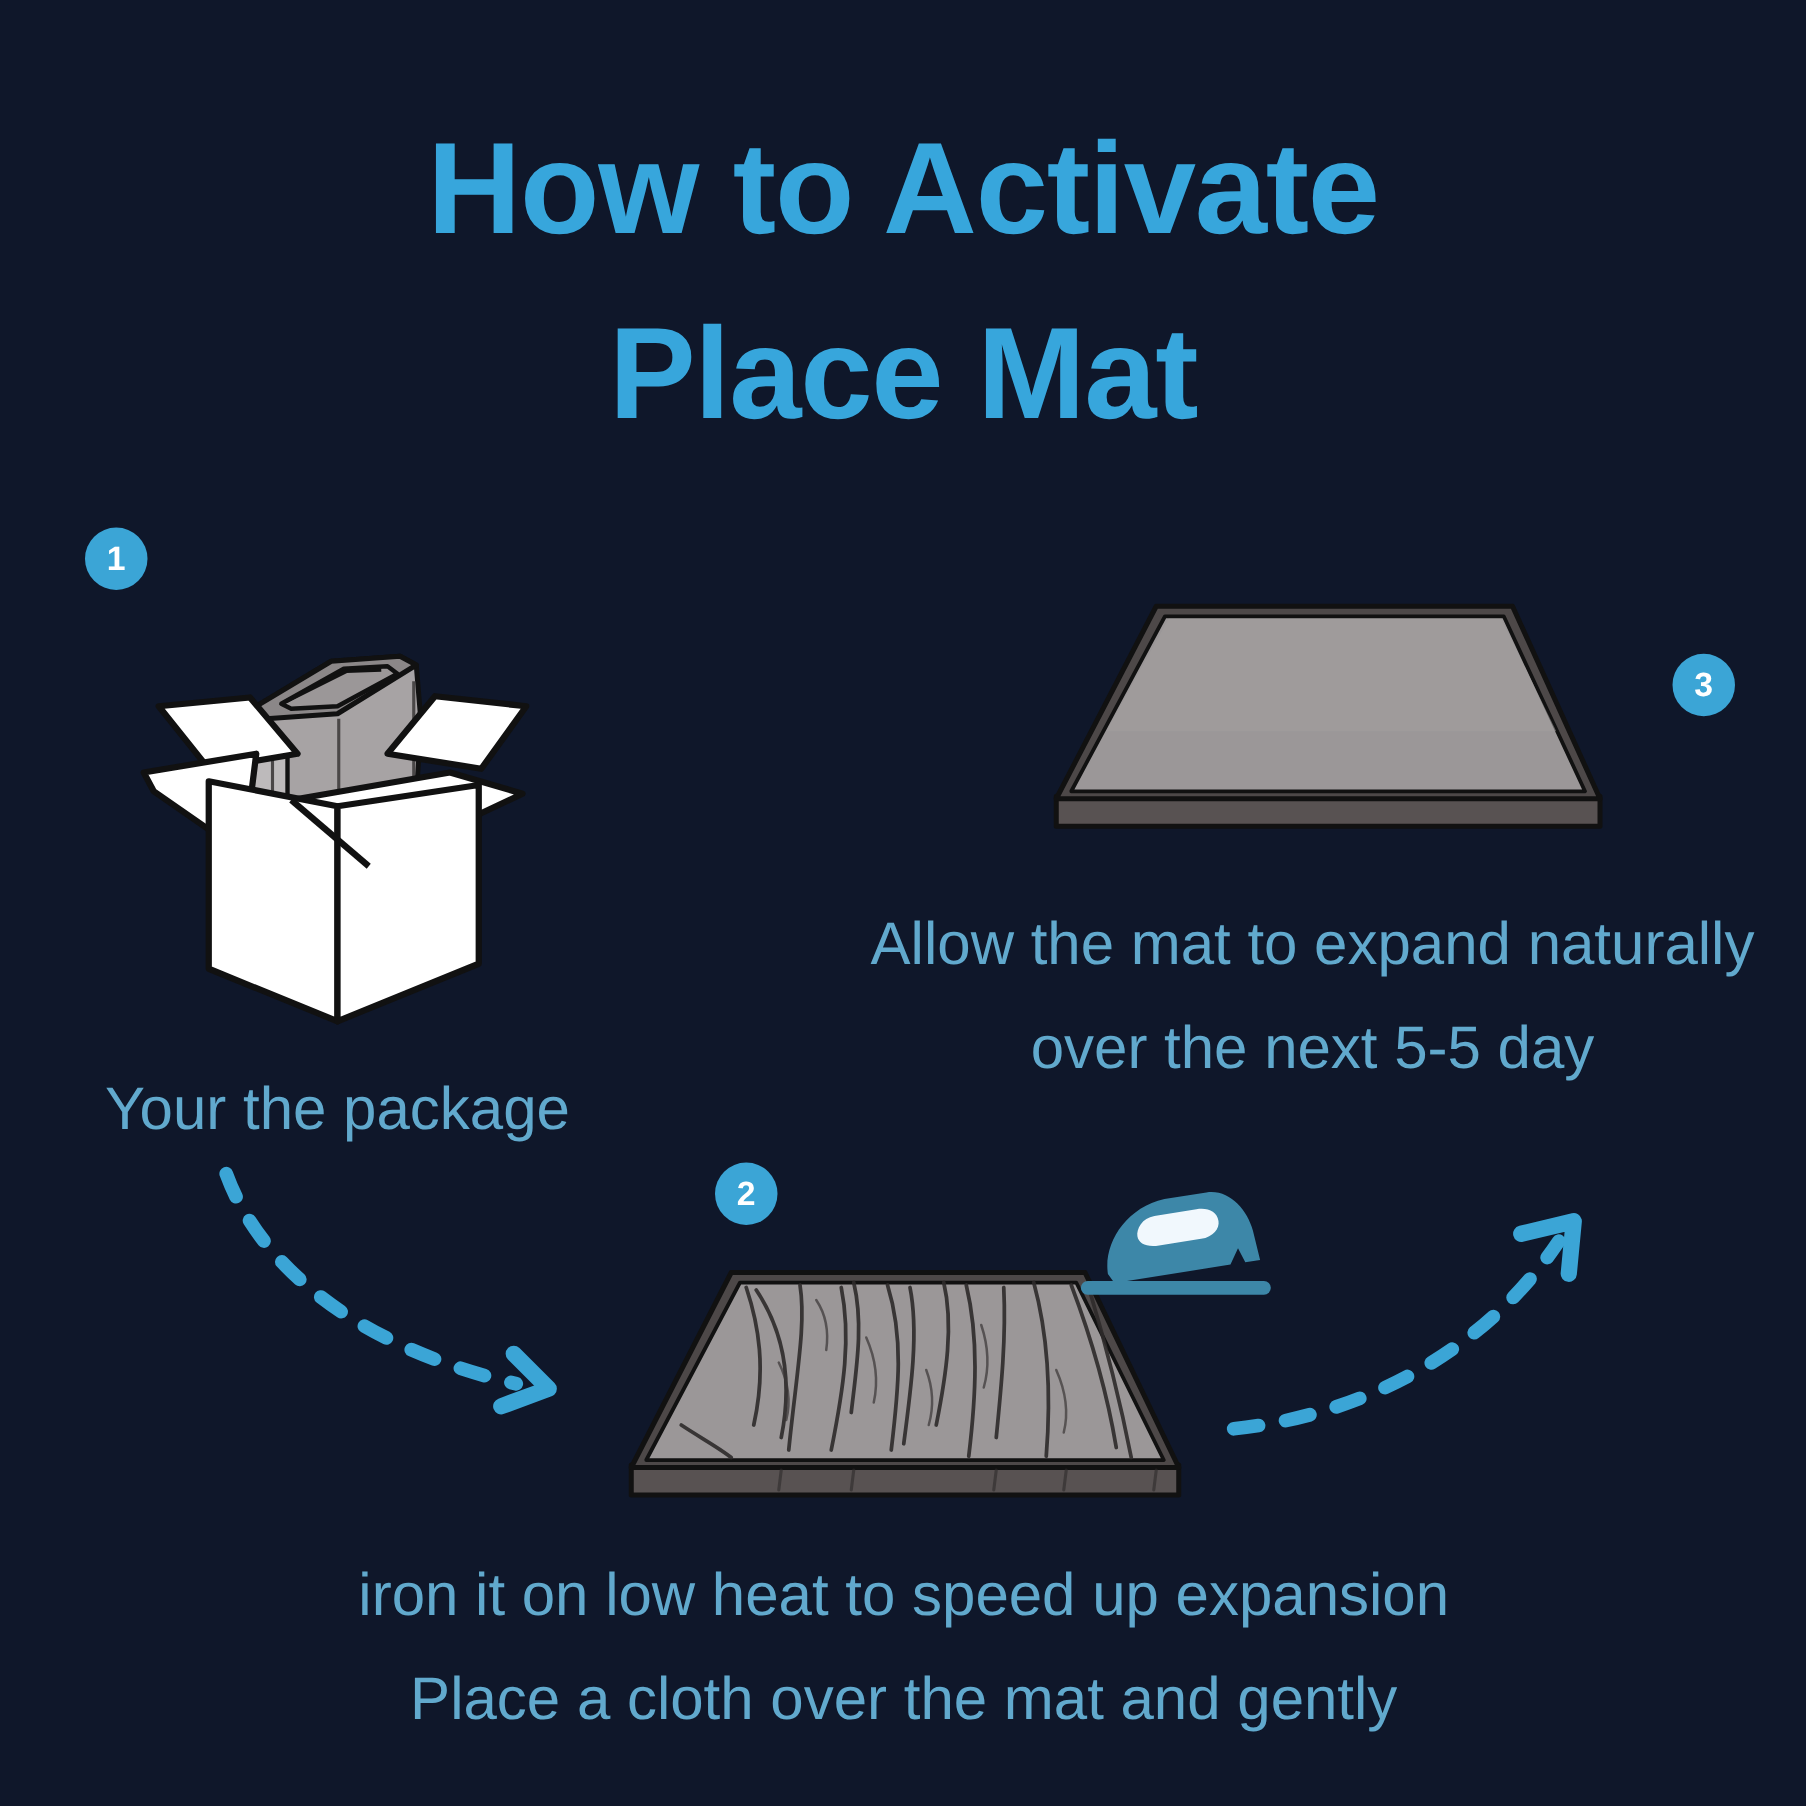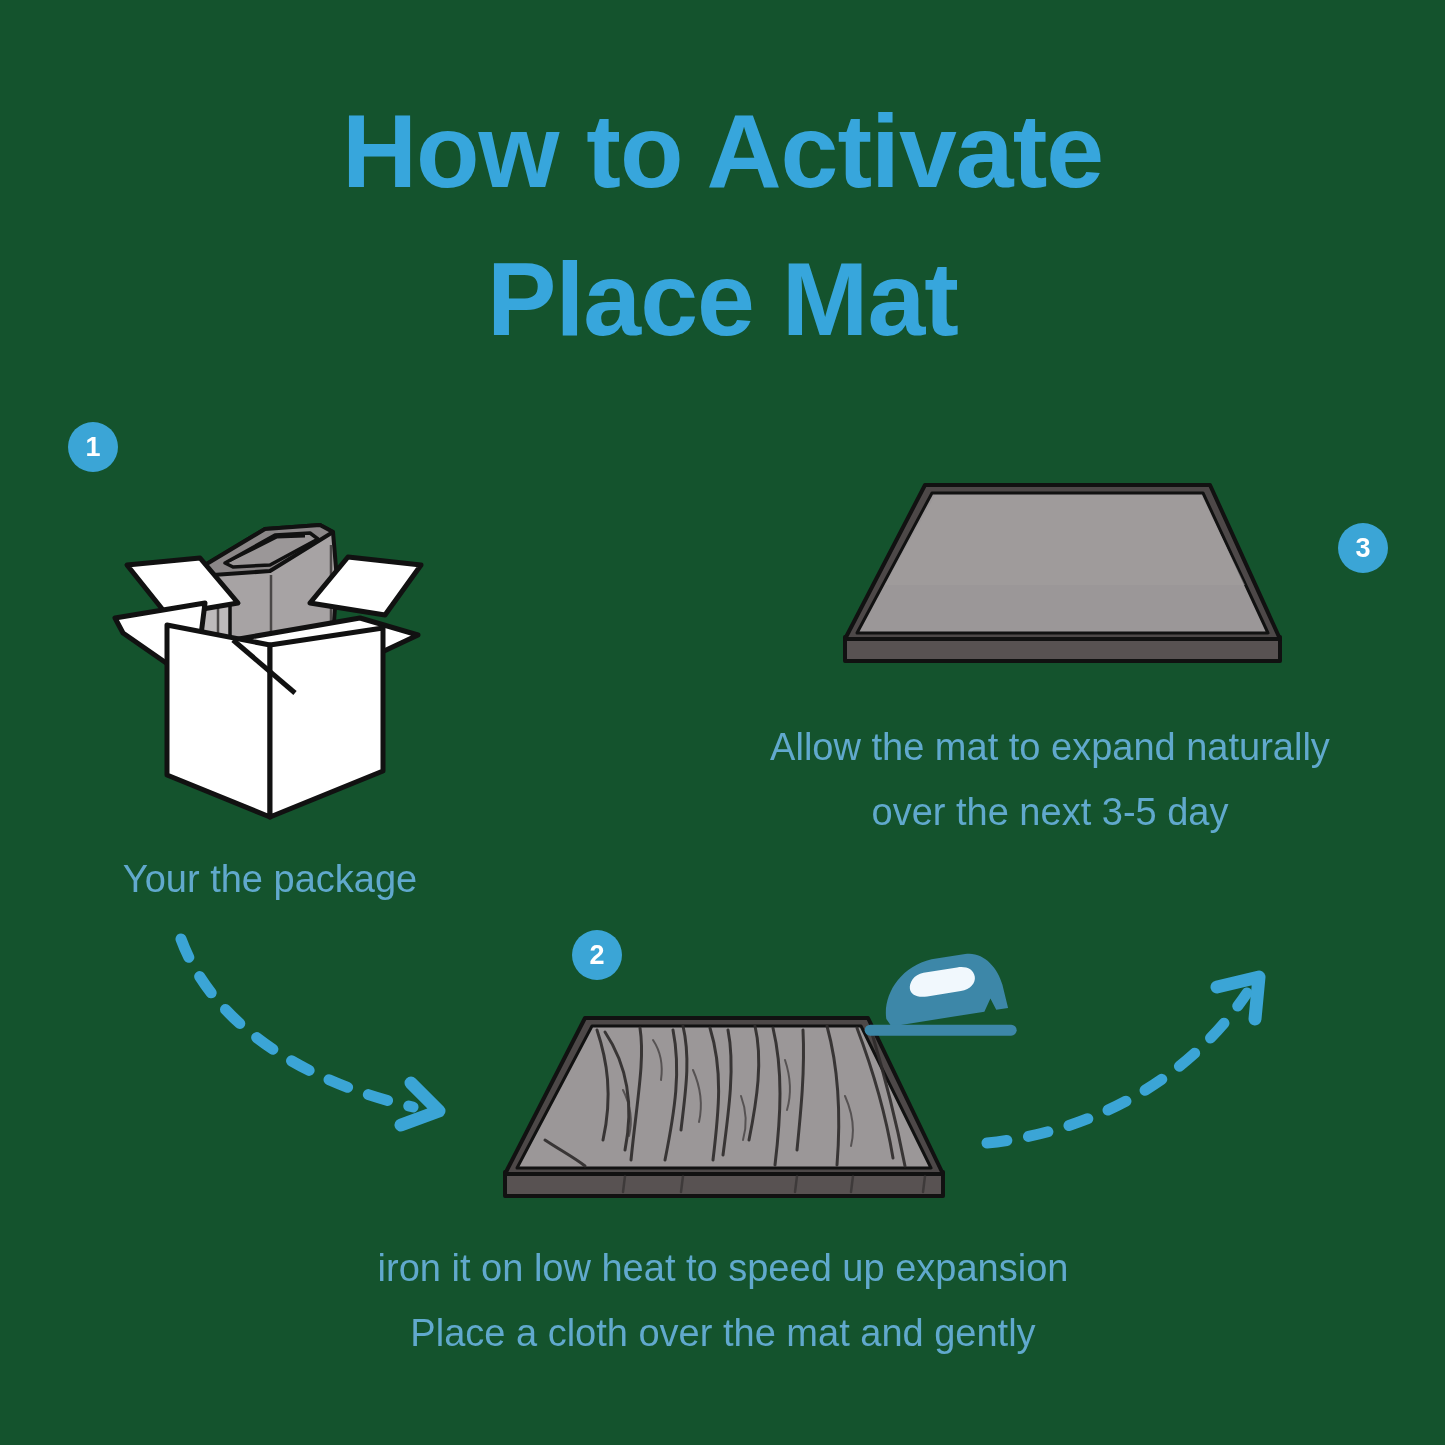--- a/index.html
+++ b/index.html
@@ -11,21 +11,21 @@
     width: 1445px;
     height: 1445px;
     background: #f1f8fd;
     font-family: "Liberation Sans", sans-serif;
     overflow: hidden;
   }
   #canvas {
     position: relative;
     width: 1445px;
     height: 1445px;
-    background: #14532d;
+    background: #0f172a;
   }
 
   
   .title-block {
     position: absolute;
     left: 0;
     top: 78px;
     width: 1445px;
     text-align: center;
   }
@@ -58,21 +58,21 @@
   }
   #badge-1 { left: 68px;   top: 422px; }
   #badge-2 { left: 572px;  top: 930px; }
   #badge-3 { left: 1338px; top: 523px; }
 
   
   .caption {
     position: absolute;
     color: #61a9cd;
     font-family: "Liberation Sans", sans-serif;
-    font-size: 38px;
+    font-size: 48px;
     line-height: 1.72;
     text-align: center;
     white-space: nowrap;
   }
   #caption-1 {
     left: 0px;
     top: 847px;
     width: 540px;
   }
   #caption-3 {
@@ -235,21 +235,21 @@
       <path d="M242 32 L284 22 L280 64" fill="none" stroke="#3ba5d6" stroke-width="13" stroke-linecap="round" stroke-linejoin="round"></path>
     </svg>
   </div>
 
   <div class="caption" id="caption-1">
     <span class="cap-line">Your the package</span>
   </div>
 
   <div class="caption" id="caption-3">
     <span class="cap-line">Allow the mat to expand naturally</span>
-    <span class="cap-line">over the next 3-5 day</span>
+    <span class="cap-line">over the next 5-5 day</span>
   </div>
 
   <div class="caption" id="caption-2">
     <span class="cap-line">iron it on low heat to speed up expansion</span>
     <span class="cap-line">Place a cloth over the mat and gently</span>
   </div>
 
 </div>
 
 </body></html>

